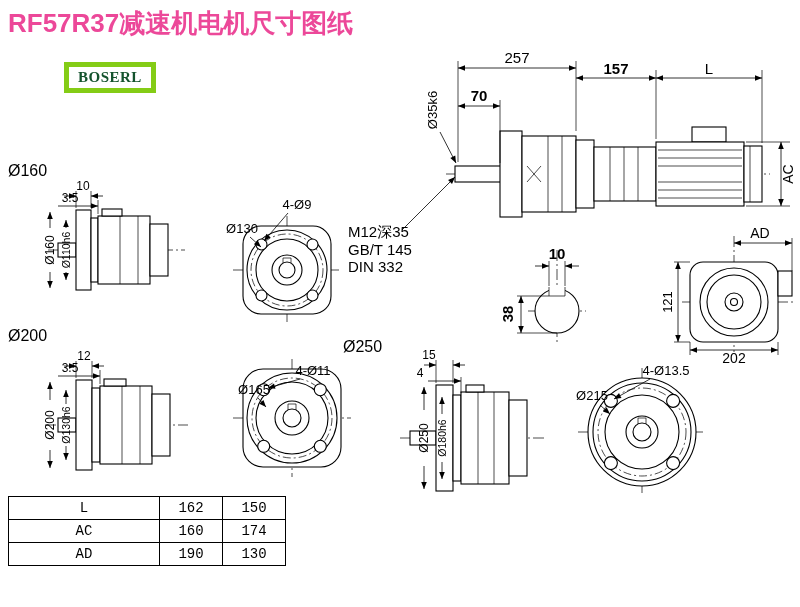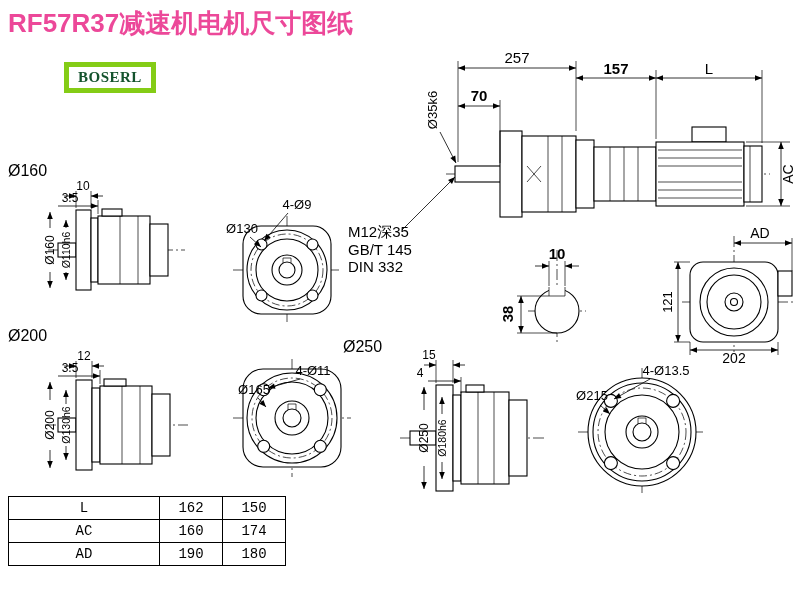--- a/index.html
+++ b/index.html
@@ -294,16 +294,16 @@
     <td>150</td>
   </tr>
   <tr>
     <td>AC</td>
     <td>160</td>
     <td>174</td>
   </tr>
   <tr>
     <td>AD</td>
     <td>190</td>
-    <td>180</td>
+    <td>130</td>
   </tr>
 </tbody>
   </table>
 
 </body></html>

